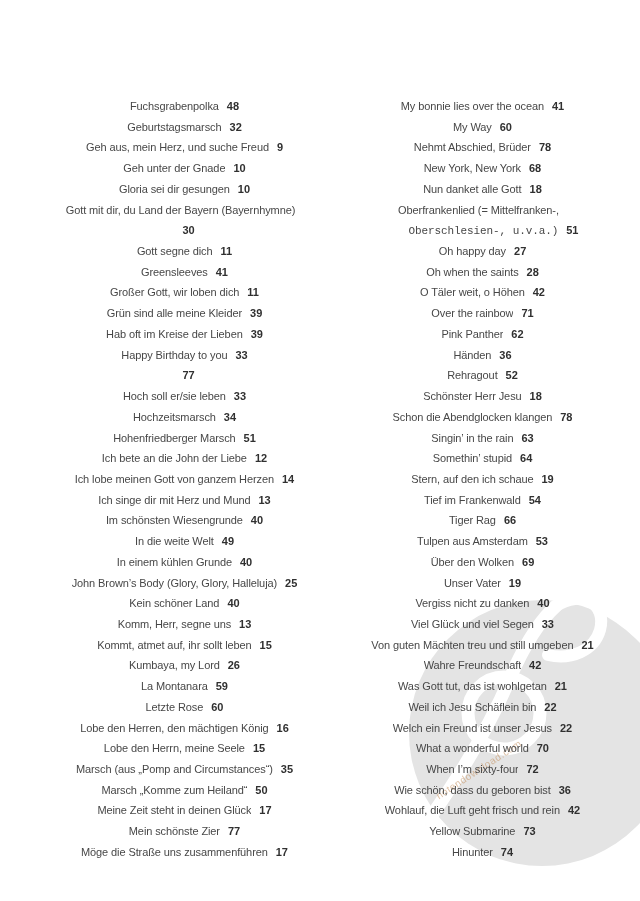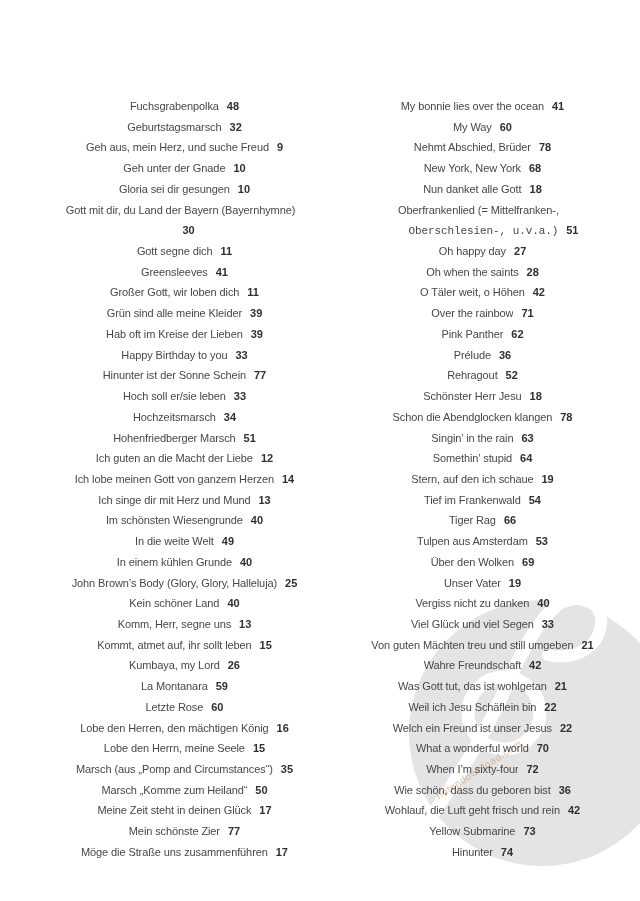--- a/index.html
+++ b/index.html
@@ -109,37 +109,36 @@
         </div>
         <div class="row">
           <span class="title">Hab oft im Kreise der Lieben</span>
           <span class="num">39</span>
         </div>
         <div class="row">
           <span class="title">Happy Birthday to you</span>
           <span class="num">33</span>
         </div>
         <div class="row">
-          <span class="title">Hinunter ist der Sonne Schein</span>
           <span class="num">77</span>
         </div>
         <div class="row">
           <span class="title">Hoch soll er/sie leben</span>
           <span class="num">33</span>
         </div>
         <div class="row">
           <span class="title">Hochzeitsmarsch</span>
           <span class="num">34</span>
         </div>
         <div class="row">
           <span class="title">Hohenfriedberger Marsch</span>
           <span class="num">51</span>
         </div>
         <div class="row">
-          <span class="title">Ich guten an die Macht der Liebe</span>
+          <span class="title">Ich bete an die John der Liebe</span>
           <span class="num">12</span>
         </div>
         <div class="row">
           <span class="title">Ich lobe meinen Gott von ganzem Herzen</span>
           <span class="num">14</span>
         </div>
         <div class="row">
           <span class="title">Ich singe dir mit Herz und Mund</span>
           <span class="num">13</span>
         </div>
@@ -255,21 +254,21 @@
         </div>
         <div class="row">
           <span class="title">Over the rainbow</span>
           <span class="num">71</span>
         </div>
         <div class="row">
           <span class="title">Pink Panther</span>
           <span class="num">62</span>
         </div>
         <div class="row">
-          <span class="title">Prélude</span>
+          <span class="title">Händen</span>
           <span class="num">36</span>
         </div>
         <div class="row">
           <span class="title">Rehragout</span>
           <span class="num">52</span>
         </div>
         <div class="row">
           <span class="title">Schönster Herr Jesu</span>
           <span class="num">18</span>
         </div>

